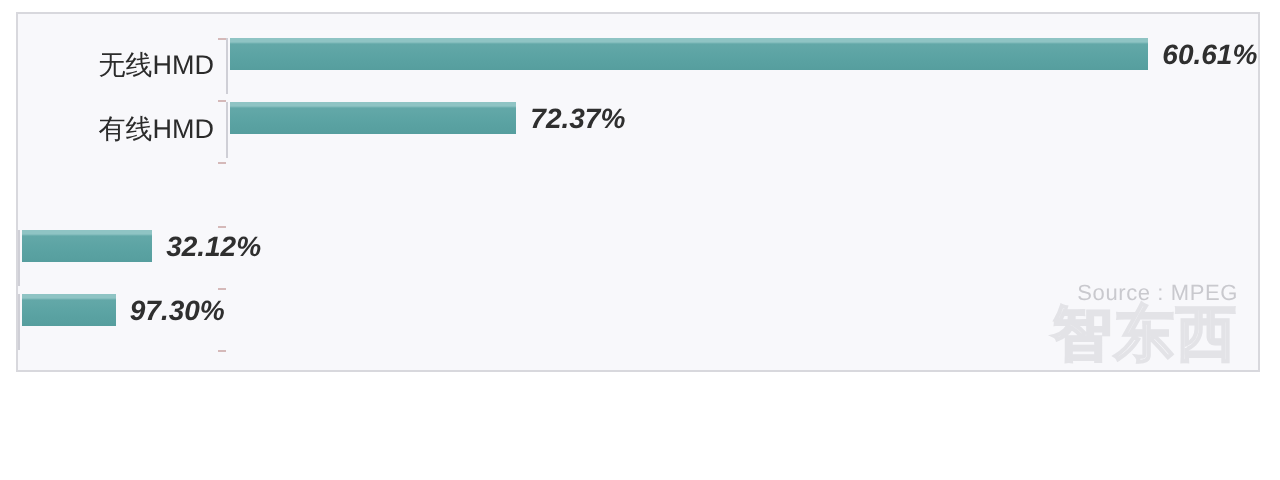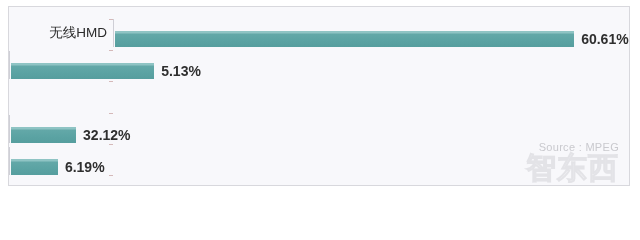--- a/index.html
+++ b/index.html
@@ -57,24 +57,25 @@
     color: #2b2b2b;
     white-space: nowrap;
     letter-spacing: 0px;
   }
 
   .bar-track {
     position: relative;
     flex: 1 1 auto;
     height: 28px;
     display: flex;
-    align-items: flex-end;
+    align-items: flex-start;
     border-left: 1px solid #cfcfd6;
     padding-left: 1px;
     box-sizing: border-box;
+    font-style: italic;
   }
 
   .bar {
     height: 16px;
     background: linear-gradient(to bottom,
                 #8fc4c4 0px, #8fc4c4 2px,
                 #63a8a8 3px, #5ba3a3 60%, #569e9e 100%);
     flex: 0 0 auto;
   }
 
@@ -138,40 +139,41 @@
 
     <div class="bar-row">
       <div class="cat-label">无线HMD</div>
       <div class="bar-track">
         <div class="bar" style="width: 459.167px;"></div>
         <div class="bar-value">60.61%</div>
       </div>
     </div>
 
     <div class="bar-row">
+      <div class="cat-label">有线HMD</div>
       <div class="bar-track">
         <div class="bar" style="width: 143.182px;"></div>
-        <div class="bar-value">5.13%</div>
+        <div class="bar-value">72.37%</div>
       </div>
     </div>
 
     <div class="bar-row">
     </div>
 
     <div class="bar-row">
       <div class="bar-track">
         <div class="bar" style="width: 65.0758px;"></div>
         <div class="bar-value">32.12%</div>
       </div>
     </div>
 
     <div class="bar-row">
       <div class="bar-track">
         <div class="bar" style="width: 46.8939px;"></div>
-        <div class="bar-value">6.19%</div>
+        <div class="bar-value">97.30%</div>
       </div>
     </div>
 
   </div>
 
   <div id="axis-ticks">
       <i style="top: 0%;"></i>
       <i style="top: 20%;"></i>
       <i style="top: 40%;"></i>
       <i style="top: 60%;"></i>

